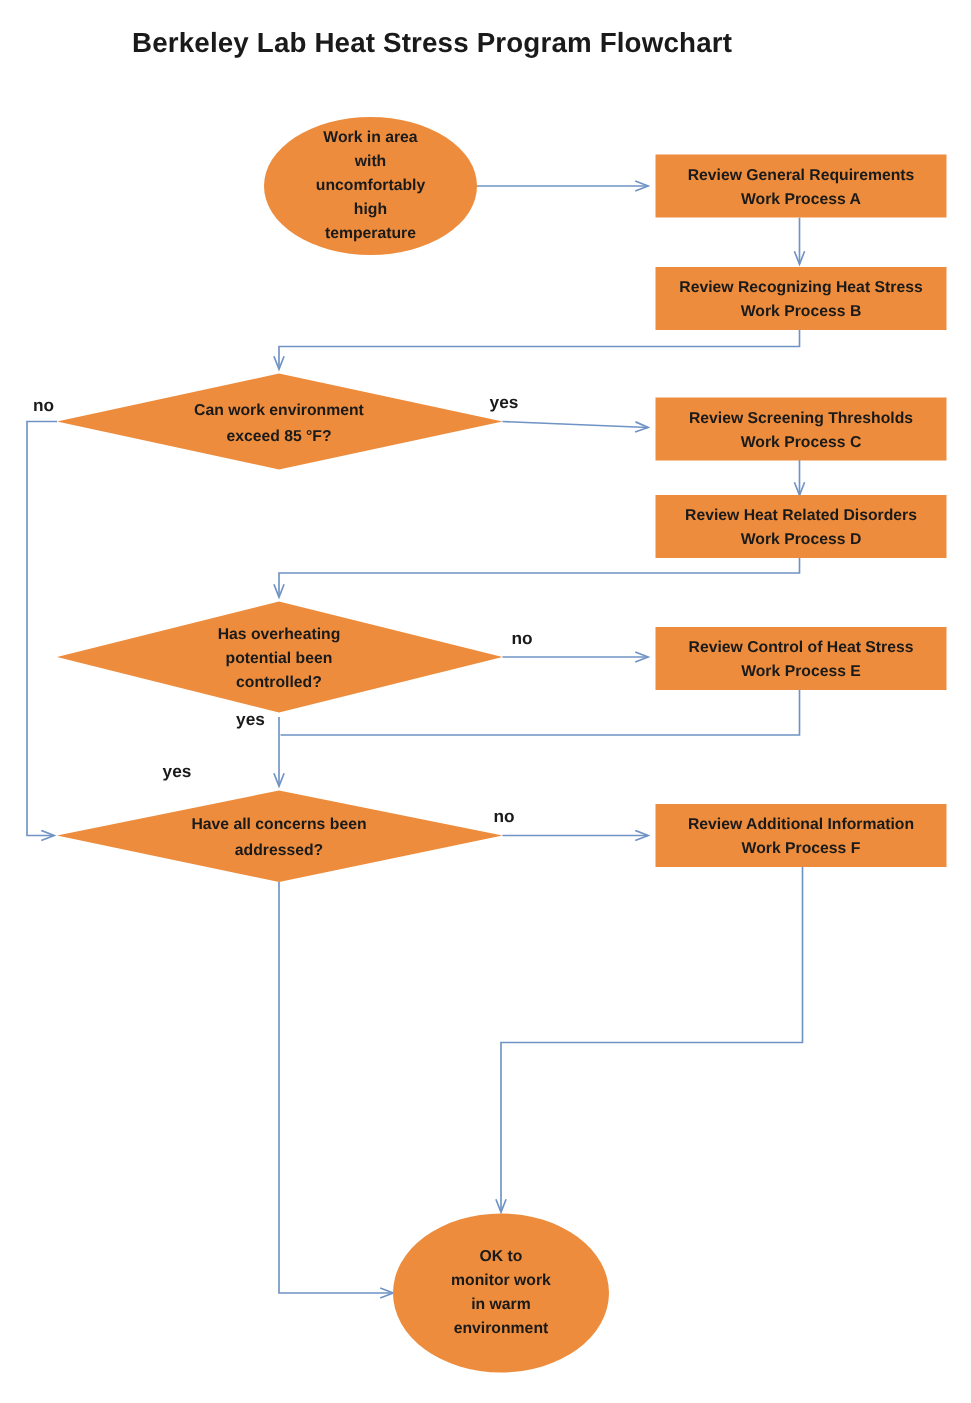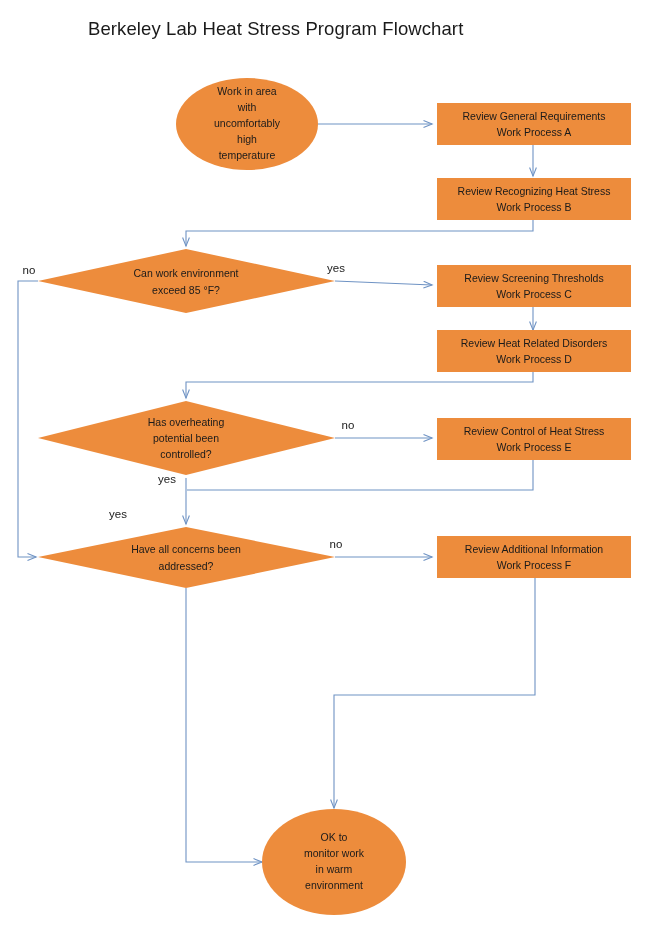--- a/index.html
+++ b/index.html
@@ -12,20 +12,21 @@
     width: 647px;
     height: 935px;
     overflow: hidden;
     font-family: "Liberation Sans", sans-serif;
     color: #000000;
   }
   #flow-root {
     position: relative;
     width: 544px;
     height: 935px;
+    font-weight: bold;
   }
   svg#flow-svg {
     position: absolute;
     top: 0;
     left: 0;
     width: 647px;
     height: 935px;
     display: block;
   }
   .node-shape {

